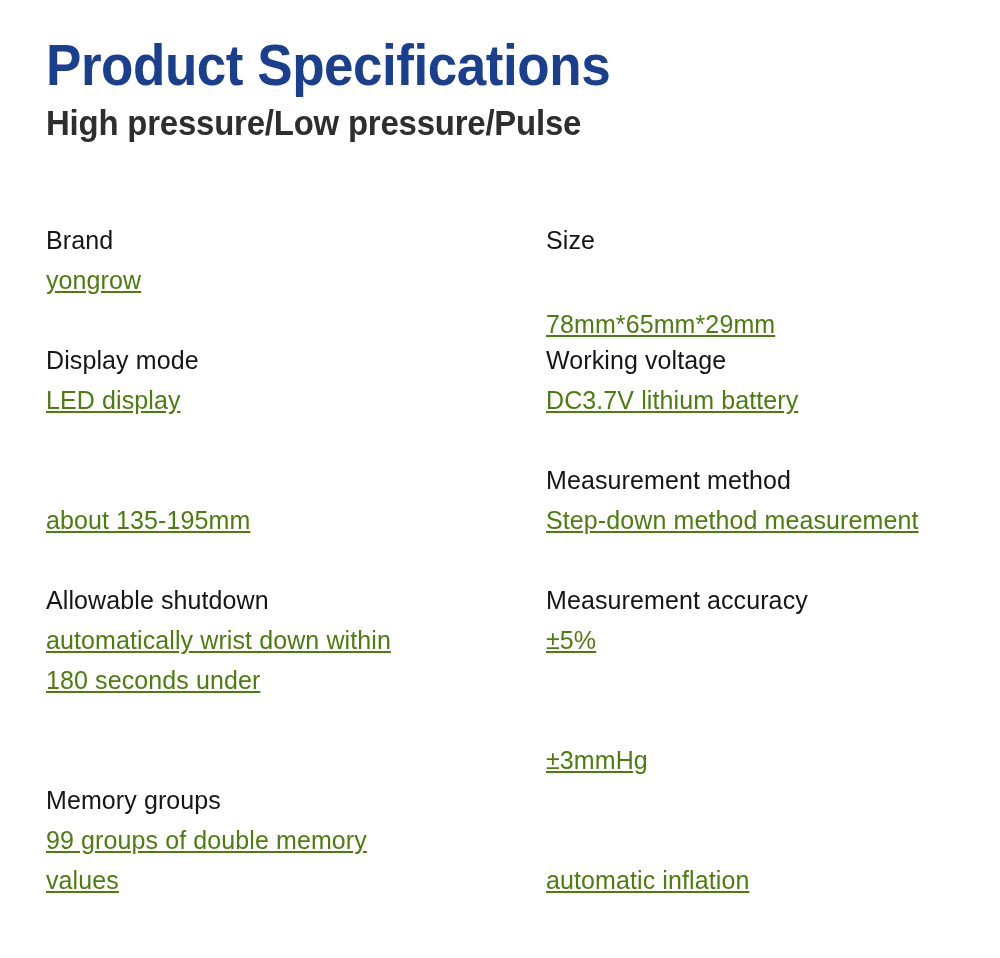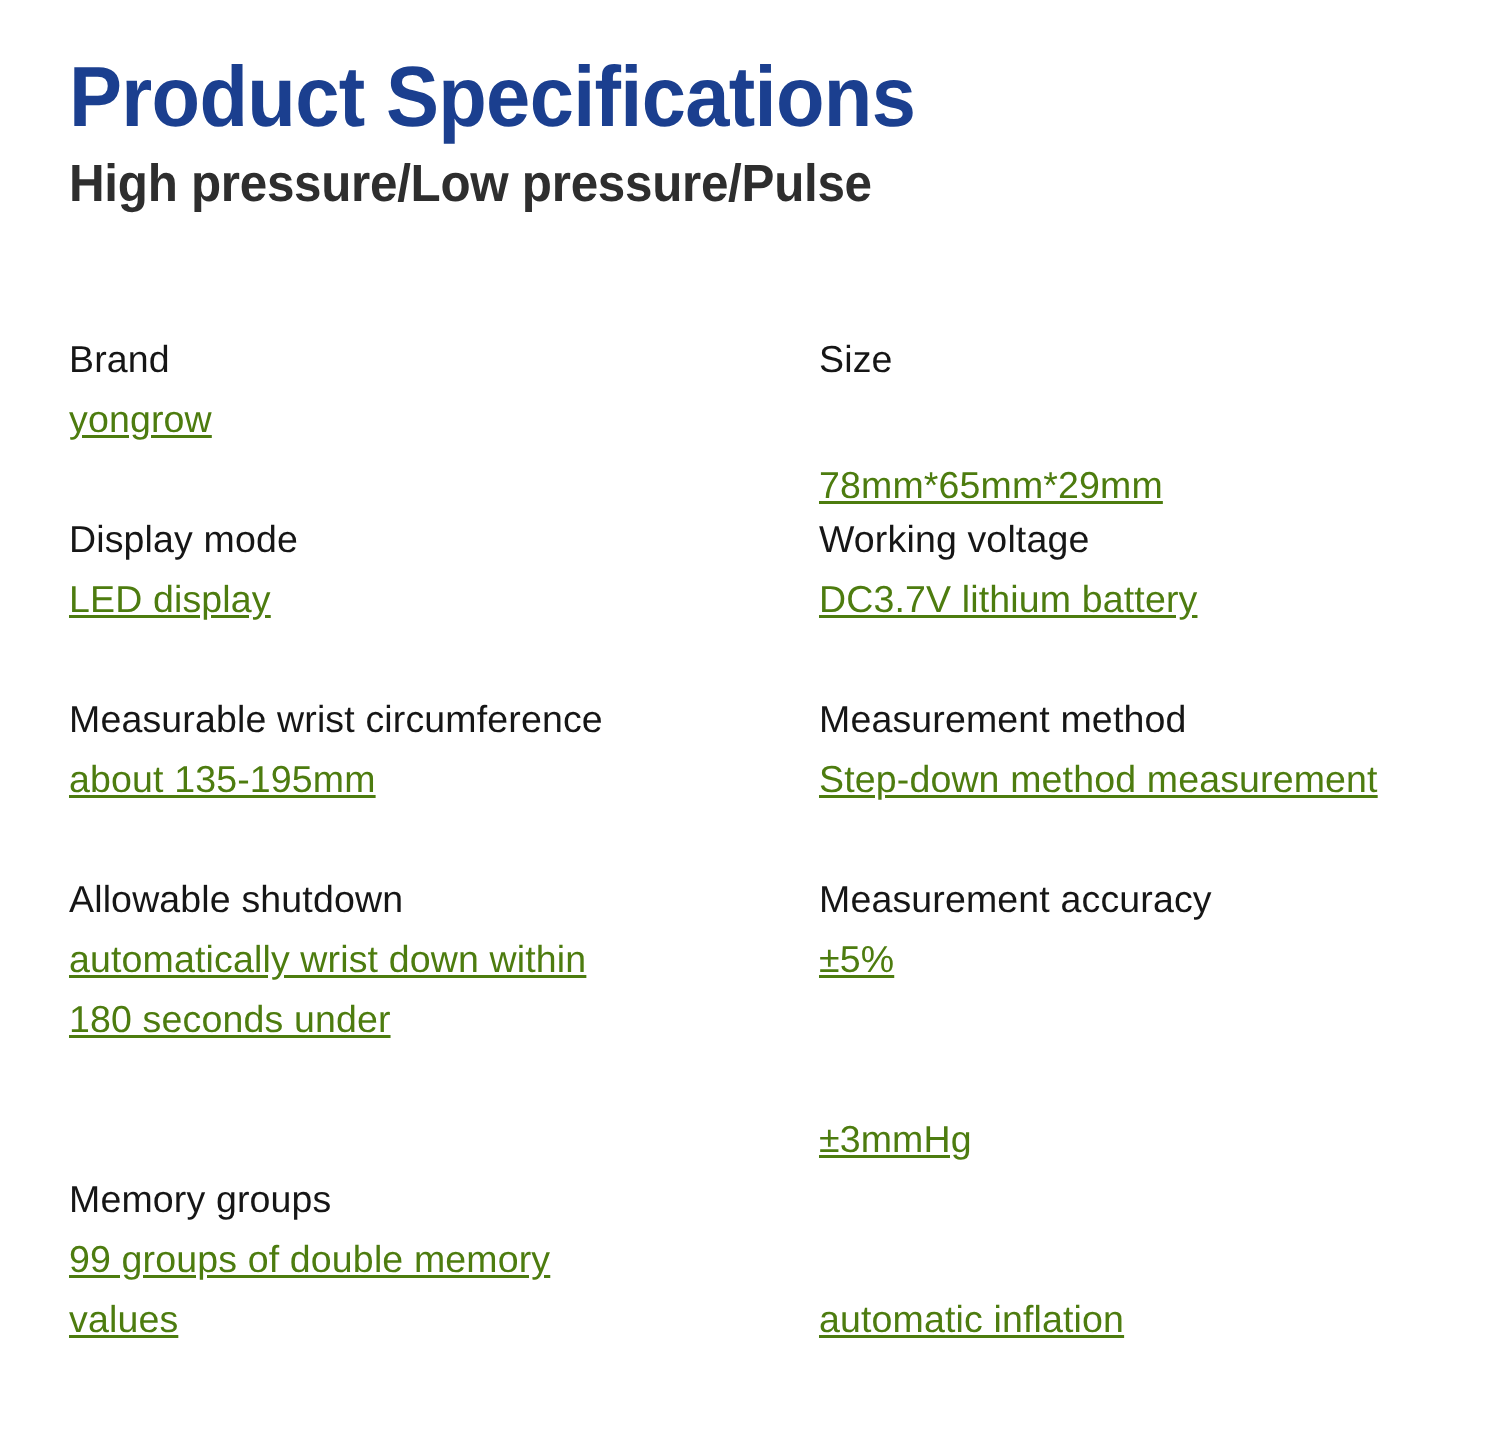--- a/index.html
+++ b/index.html
@@ -99,21 +99,20 @@
     <h1 class="page-title">Product Specifications</h1>
     <h2 class="page-subtitle">High pressure/Low pressure/Pulse</h2>
   </div>
 
   <div class="spec-columns">
     <div class="spec-column left">
         <div class="spec-line label" style="top: 220px;">Brand</div>
         <div class="spec-line value" style="top: 260px;">yongrow</div>
         <div class="spec-line label" style="top: 340px;">Display mode</div>
         <div class="spec-line value" style="top: 380px;">LED display</div>
-        <div class="spec-line label" style="top: 460px;">Measurable wrist circumference</div>
         <div class="spec-line value" style="top: 500px;">about 135-195mm</div>
         <div class="spec-line label" style="top: 580px;">Allowable shutdown</div>
         <div class="spec-line value" style="top: 620px;">automatically wrist down within</div>
         <div class="spec-line value" style="top: 660px;">180 seconds under</div>
         <div class="spec-line label" style="top: 780px;">Memory groups</div>
         <div class="spec-line value" style="top: 820px;">99 groups of double memory</div>
         <div class="spec-line value" style="top: 860px;">values</div>
       </div>
     <div class="spec-column right">
         <div class="spec-line label" style="top: 220px;">Size</div>

